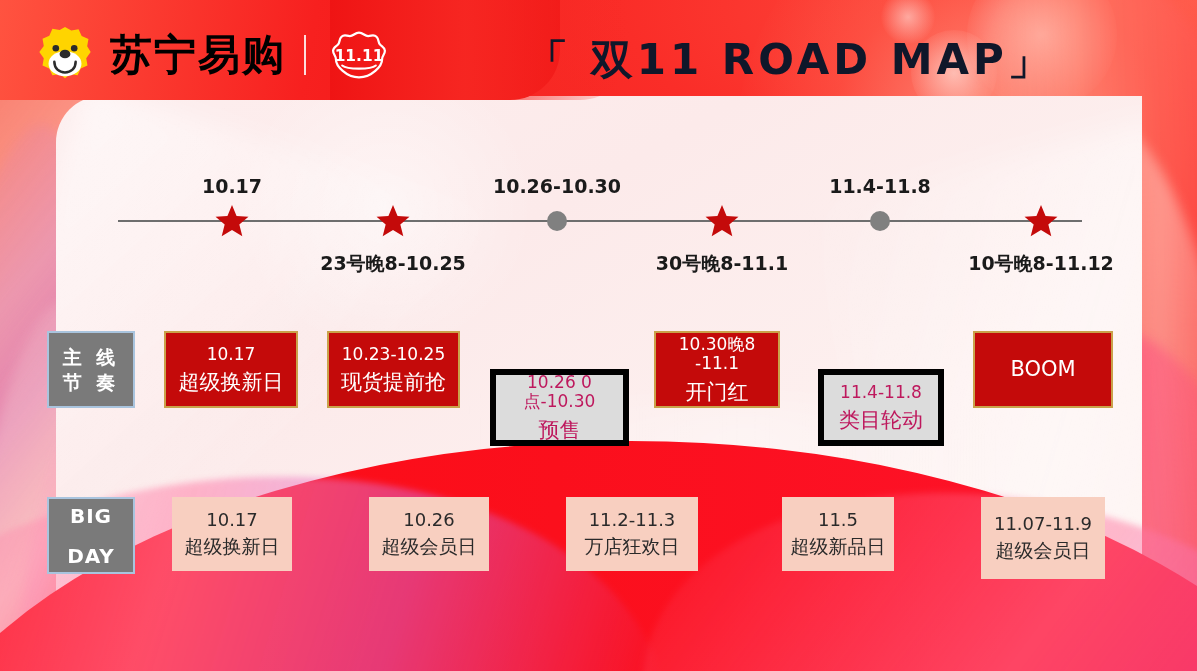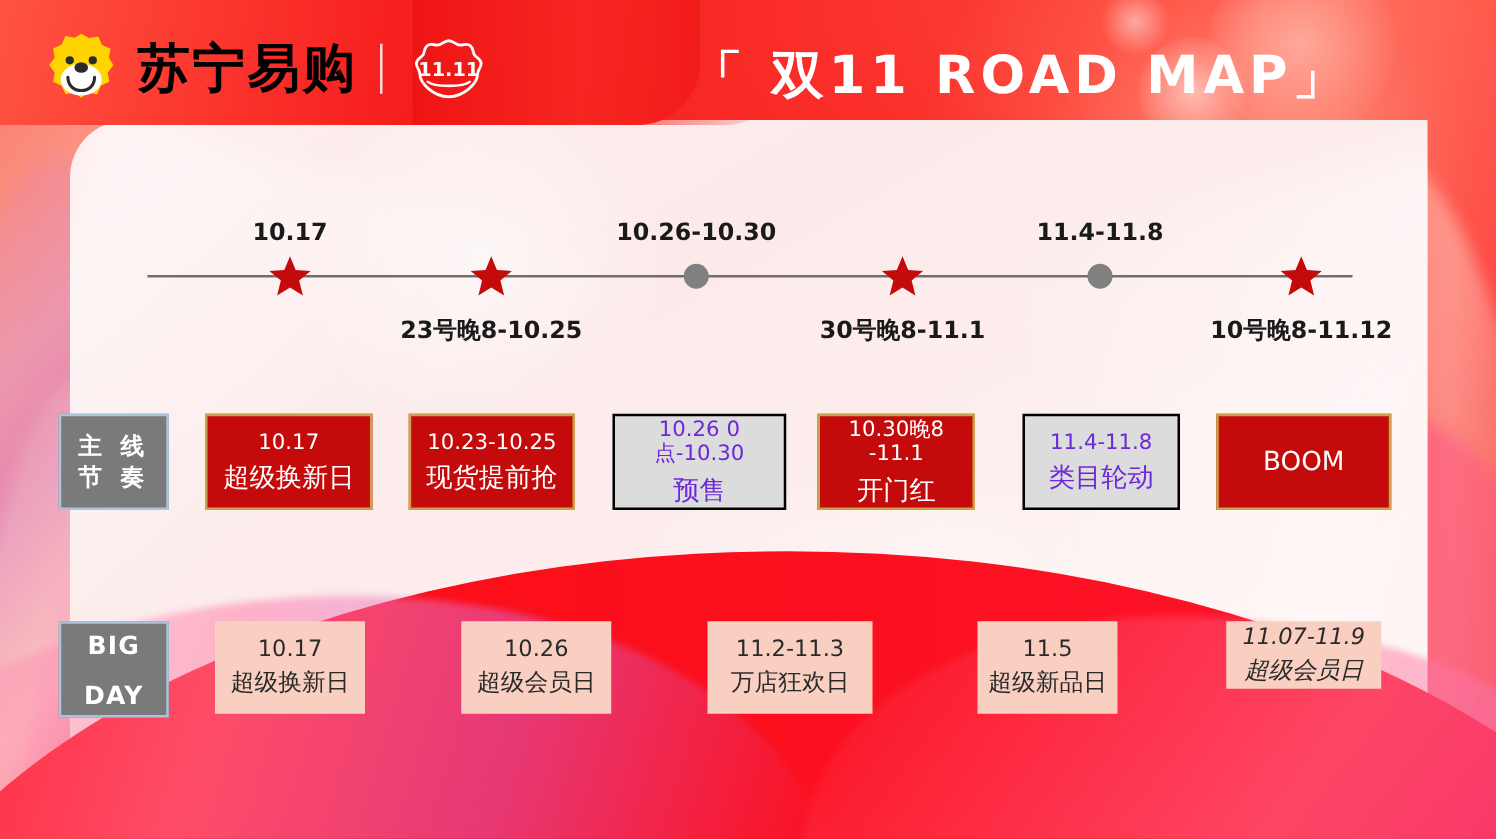--- a/index.html
+++ b/index.html
@@ -81,22 +81,22 @@
 
   
   .logo{position:absolute;left:34px;top:24px;display:flex;align-items:center;gap:14px;z-index:20;}
   .lion{width:62px;height:62px;flex:none;}
   .brand{font-size:42px;line-height:1;color:#000000;font-weight:700;letter-spacing:2px;
     font-family:"DejaVu Sans","Liberation Sans",sans-serif;}
   .divider{width:2px;height:40px;background:rgba(255,255,255,.85);margin:0 4px;}
   .badge1111{width:70px;height:52px;flex:none;}
 
   
-  .title{position:absolute;left:500px;top:32px;width:580px;text-align:right;z-index:20;
-    font-size:42px;font-weight:700;color:#ffffff;letter-spacing:4px;white-space:nowrap;
+  .title{position:absolute;left:500px;top:32px;width:580px;text-align:center;z-index:20;
+    font-size:42px;font-weight:700;color:#0f172a;letter-spacing:4px;white-space:nowrap;
     font-family:"DejaVu Sans","Liberation Sans",sans-serif;}
 
   
   .timeline{position:absolute;left:0;top:0;width:1197px;height:671px;z-index:15;pointer-events:none;}
   .tl-line{position:absolute;left:118px;top:220px;width:964px;height:2px;background:#6e6e6e;}
   .tl-marker{position:absolute;transform:translate(-50%,-50%);}
   .star{width:34px;height:34px;display:block;}
   .dot{width:20px;height:20px;border-radius:50%;background:#808080;display:block;}
   .tl-label{position:absolute;transform:translateX(-50%);white-space:nowrap;
     font-size:19px;font-weight:700;color:#1a1a1a;
@@ -118,21 +118,21 @@
   .row-tag .l1,.row-tag .l2{font-size:19px;letter-spacing:4px;line-height:1.1;
     font-family:"DejaVu Sans","Liberation Sans",sans-serif;}
   .row-tag.big .l1,.row-tag.big .l2{letter-spacing:1px;font-size:20px;}
 
   .card{position:absolute;box-sizing:border-box;
     display:flex;flex-direction:column;align-items:center;justify-content:center;gap:6px;
     text-align:center;font-family:"DejaVu Sans","Liberation Sans",sans-serif;}
   .card .ct{font-size:17px;line-height:1.15;}
   .card .cs{font-size:21px;line-height:1.15;}
   .card.red{background:#c40a0a;border:2px solid #c9a24a;color:#fff;}
-  .card.gray{background:#dcdcdc;border:2px solid #000000;color:#6d28d9;}
+  .card.gray{background:#dcdcdc;border:6px solid #000000;color:#be185d;margin-top:38px;}
   .card.pink{background:#f8cfc0;color:#2a2a2a;}
   .card.pink .ct,.card.pink .cs{font-size:18px;}
   .card.pink .cs{font-size:19px;}
 </style>
 </head>
 <body>
 
 <div class="stage">
 
   <div class="bg-base"></div>
@@ -265,19 +265,19 @@
         <div class="cs">超级会员日</div>
       </div>
       <div class="card pink" style="left: 566px; top: 0px; width: 132px; height: 74px;">
         <div class="ct">11.2-11.3</div>
         <div class="cs">万店狂欢日</div>
       </div>
       <div class="card pink" style="left: 782px; top: 0px; width: 112px; height: 74px; text-align: center;">
         <div class="ct">11.5</div>
         <div class="cs">超级新品日</div>
       </div>
-      <div class="card pink" style="left: 981px; top: 0px; width: 124px; height: 54px; font-style: italic;">
+      <div class="card pink" style="left: 981px; top: 0px; width: 124px; height: 82px;">
         <div class="ct">11.07-11.9</div>
         <div class="cs">超级会员日</div>
       </div>
     </div>
 
 </div>
 
 </body></html>

